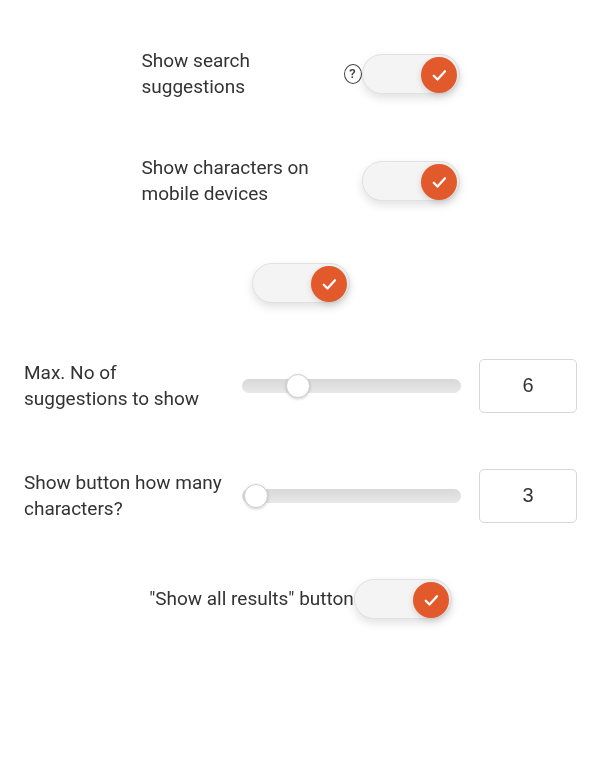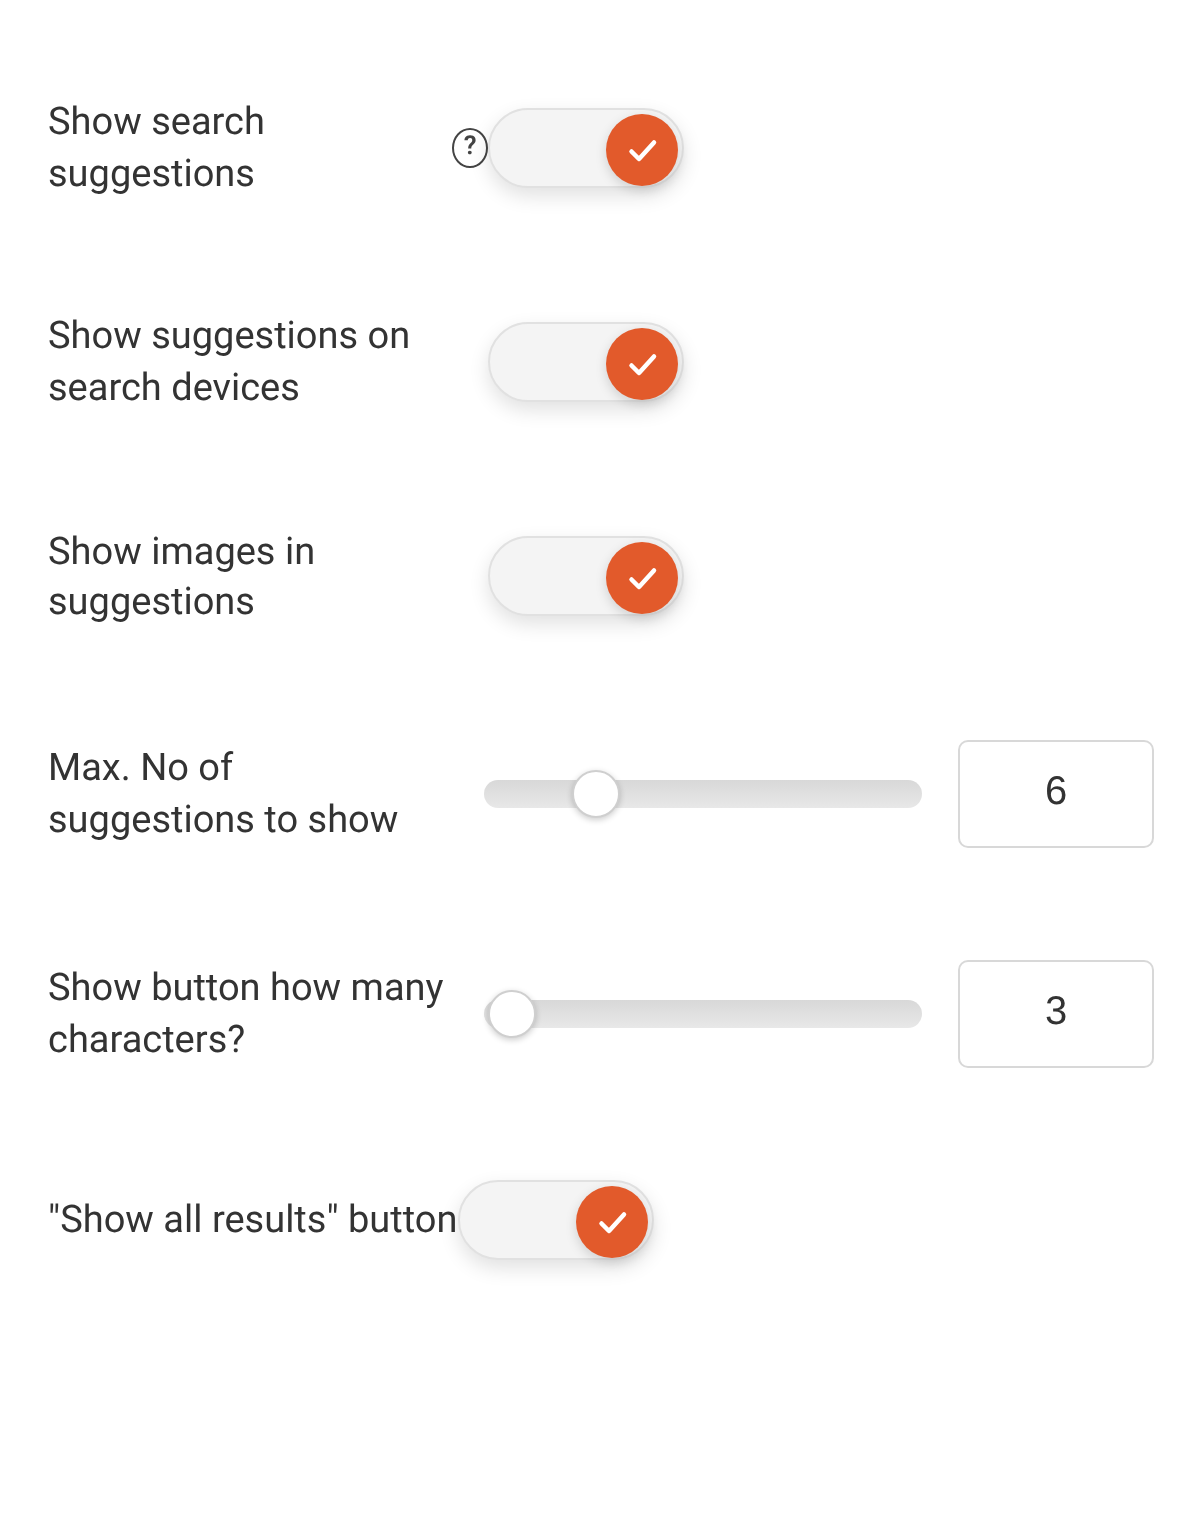--- a/index.html
+++ b/index.html
@@ -11,21 +11,21 @@
       font-family: -apple-system, BlinkMacSystemFont, "Segoe UI", Roboto, "Helvetica Neue", Arial, sans-serif;
       background: #ffffff;
       color: #333333;
       width: 601px;
       height: 762px;
       padding: 20px 24px;
     }
     .row {
       display: flex;
       align-items: center;
-      justify-content: flex-start;
+      justify-content: center;
       padding: 28px 0;
       min-height: 80px;
     }
     .row-label {
       font-size: 19px;
       color: #333333;
       display: flex;
       align-items: center;
       gap: 10px;
       flex: 0 0 auto;
@@ -142,35 +142,32 @@
     <div class="toggle-knob">
       <svg viewBox="0 0 24 24">
           <polyline points="5 13 10 18 20 7"></polyline>
         </svg>
     </div>
   </div>
 </div>
 
 <div class="row">
   <div class="row-label">
-    <span>Show suggestions on search devices</span>
-  </div>
-  <div class="toggle">
-    <div class="toggle-knob">
-      <svg viewBox="0 0 24 24">
-          <polyline points="5 13 10 18 20 7"></polyline>
-        </svg>
-    </div>
-  </div>
-</div>
-
-<div class="row">
-  <div class="row-label">
-    <span>Show images in suggestions</span>
-  </div>
+    <span>Show characters on mobile devices</span>
+  </div>
+  <div class="toggle">
+    <div class="toggle-knob">
+      <svg viewBox="0 0 24 24">
+          <polyline points="5 13 10 18 20 7"></polyline>
+        </svg>
+    </div>
+  </div>
+</div>
+
+<div class="row">
   <div class="toggle">
     <div class="toggle-knob">
       <svg viewBox="0 0 24 24">
           <polyline points="5 13 10 18 20 7"></polyline>
         </svg>
     </div>
   </div>
 </div>
 
 <div class="slider-row">

